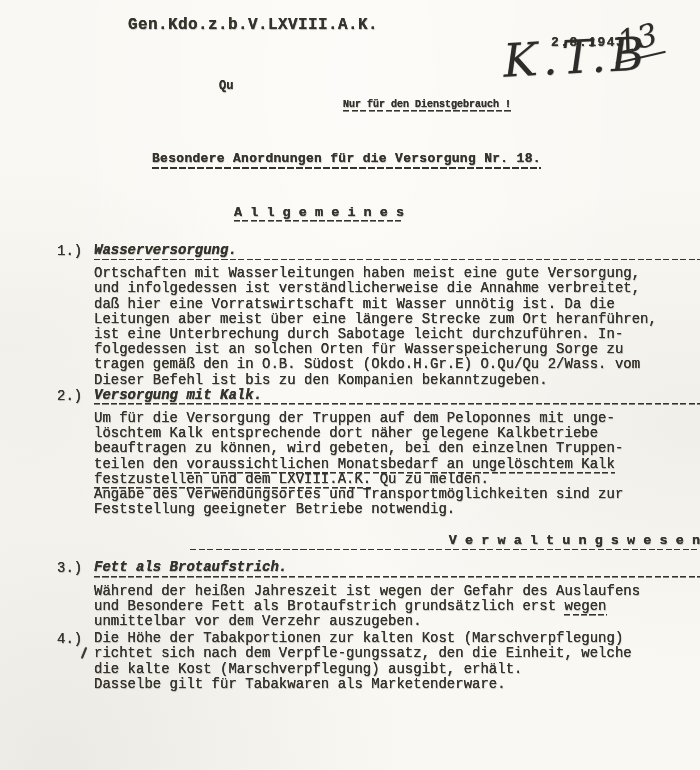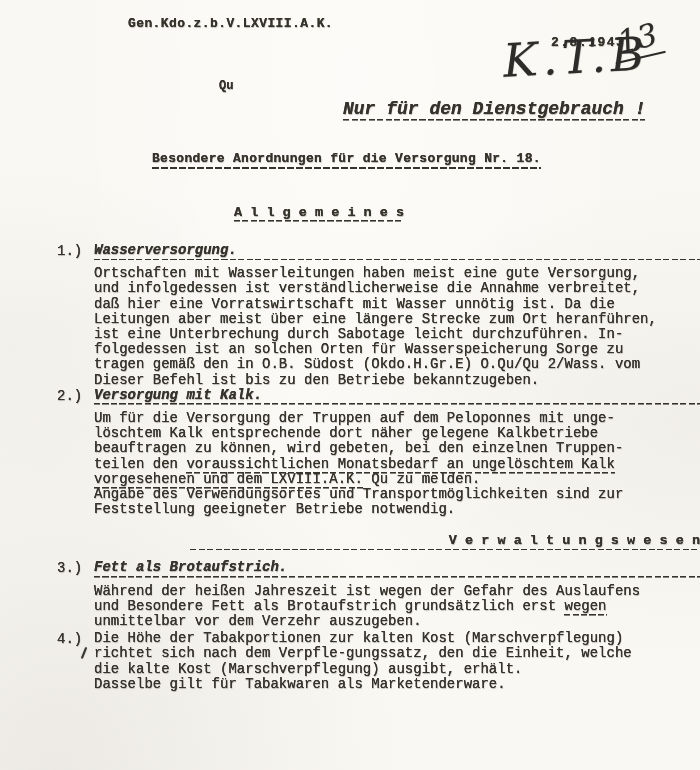--- a/index.html
+++ b/index.html
@@ -31,32 +31,32 @@
   }
   .u2 {
     background-image: repeating-linear-gradient(to right, currentColor 0, currentColor 7px, transparent 7px, transparent 9px);
     background-size:100% 2px;
     background-repeat:no-repeat;
     background-position:left bottom;
     padding-bottom:2.5px;
   }
   .abs { position:absolute; }
 
-  #unit    { left:128px; top:16px;  font-size:13px; letter-spacing:0.4px; }
+  #unit    { left:128px; top:16px;  font-size:16px; letter-spacing:0.4px; }
   #unitsub { left:219px; top:31px;  font-size:12px;margin-top:48px; }
   #date    { left:551px; top:35px;  font-size:13px; letter-spacing:1.5px; }
 
   .hw { font-family:"DejaVu Serif",serif; font-style:italic; color:#2d2c2a;
         text-shadow:0.4px 0.4px 0.8px rgba(45,44,42,0.45); }
   #ktb   { left:503px; top:30px; font-size:46px; letter-spacing:5px;
            transform:rotate(-3deg); }
   #sheet { left:611px; top:20px; font-size:31px; padding:0 5px 1px 7px;
            border-bottom:2.6px solid #2d2c2a; transform:rotate(-13deg); }
 
-  #classification { left:343px; top:99px;  font-size:18px;font-style:italic; }
+  #classification { left:343px; top:99px;  font-size:10px; }
   #title          { left:152px; top:151px; font-size:13px; letter-spacing:0.3px; }
   #section-general{ left:234px; top:205px; font-size:13.5px; }
 
   #flow { position:absolute; left:0; top:243px; width:700px; }
   .line, .ibody > div { font-size:14px; line-height:15.2px; }
   .item { display:flex; }
   .inum { flex:none; margin-left:57px; width:37px; font-size:14px; line-height:16px; }
   .ibody { flex:1; }
   .iheading { font-weight:bold; font-size:14px; line-height:16px; margin-bottom:6px;font-style:italic; }
   #section-admin { margin:16px 0 10px 190px; font-size:13.5px;text-align:right; }
@@ -87,33 +87,33 @@
     <div class="inum typed">1.)</div>
     <div class="ibody">
       <div class="iheading typed u">Wasserversorgung.</div>
       <div class="line typed">Ortschaften mit Wasserleitungen haben meist eine gute Versorgung,</div>
       <div class="line typed">und infolgedessen ist verständlicherweise die Annahme verbreitet,</div>
       <div class="line typed">daß hier eine Vorratswirtschaft mit Wasser unnötig ist. Da die</div>
       <div class="line typed">Leitungen aber meist über eine längere Strecke zum Ort heranführen,</div>
       <div class="line typed">ist eine Unterbrechung durch Sabotage leicht durchzuführen. In-</div>
       <div class="line typed">folgedessen ist an solchen Orten für Wasserspeicherung Sorge zu</div>
       <div class="line typed">tragen gemäß den in O.B. Südost (Okdo.H.Gr.E) O.Qu/Qu 2/Wass. vom</div>
-      <div class="line typed">Dieser Befehl ist bis zu den Betriebe bekanntzugeben.</div>
+      <div class="line typed">Dieser Befehl ist bis zu den Kompanien bekanntzugeben.</div>
     </div>
   </div>
 
   <div class="item">
     <div class="inum typed">2.)</div>
     <div class="ibody">
       <div class="iheading typed u">Versorgung mit Kalk.</div>
       <div class="line typed">Um für die Versorgung der Truppen auf dem Peloponnes mit unge-</div>
       <div class="line typed">löschtem Kalk entsprechende dort näher gelegene Kalkbetriebe</div>
       <div class="line typed">beauftragen zu können, wird gebeten, bei den einzelnen Truppen-</div>
       <div class="line typed"><span>teilen den </span><span class="u">voraussichtlichen Monatsbedarf an ungelöschtem Kalk</span></div>
-      <div class="line typed"><span class="u">vorgesehenen und dem LXVIII.A.K.</span><span> Qu zu melden.</span></div>
+      <div class="line typed"><span class="u">festzustellen und dem LXVIII.A.K.</span><span> Qu zu melden.</span></div>
       <div class="line typed">Angabe des Verwendungsortes und Transportmöglichkeiten sind zur</div>
       <div class="line typed">Feststellung geeigneter Betriebe notwendig.</div>
     </div>
   </div>
 
   <div id="section-admin" class="typed b u">V e r w a l t u n g s w e s e n</div>
 
   <div class="item">
     <div class="inum typed">3.)</div>
     <div class="ibody">

